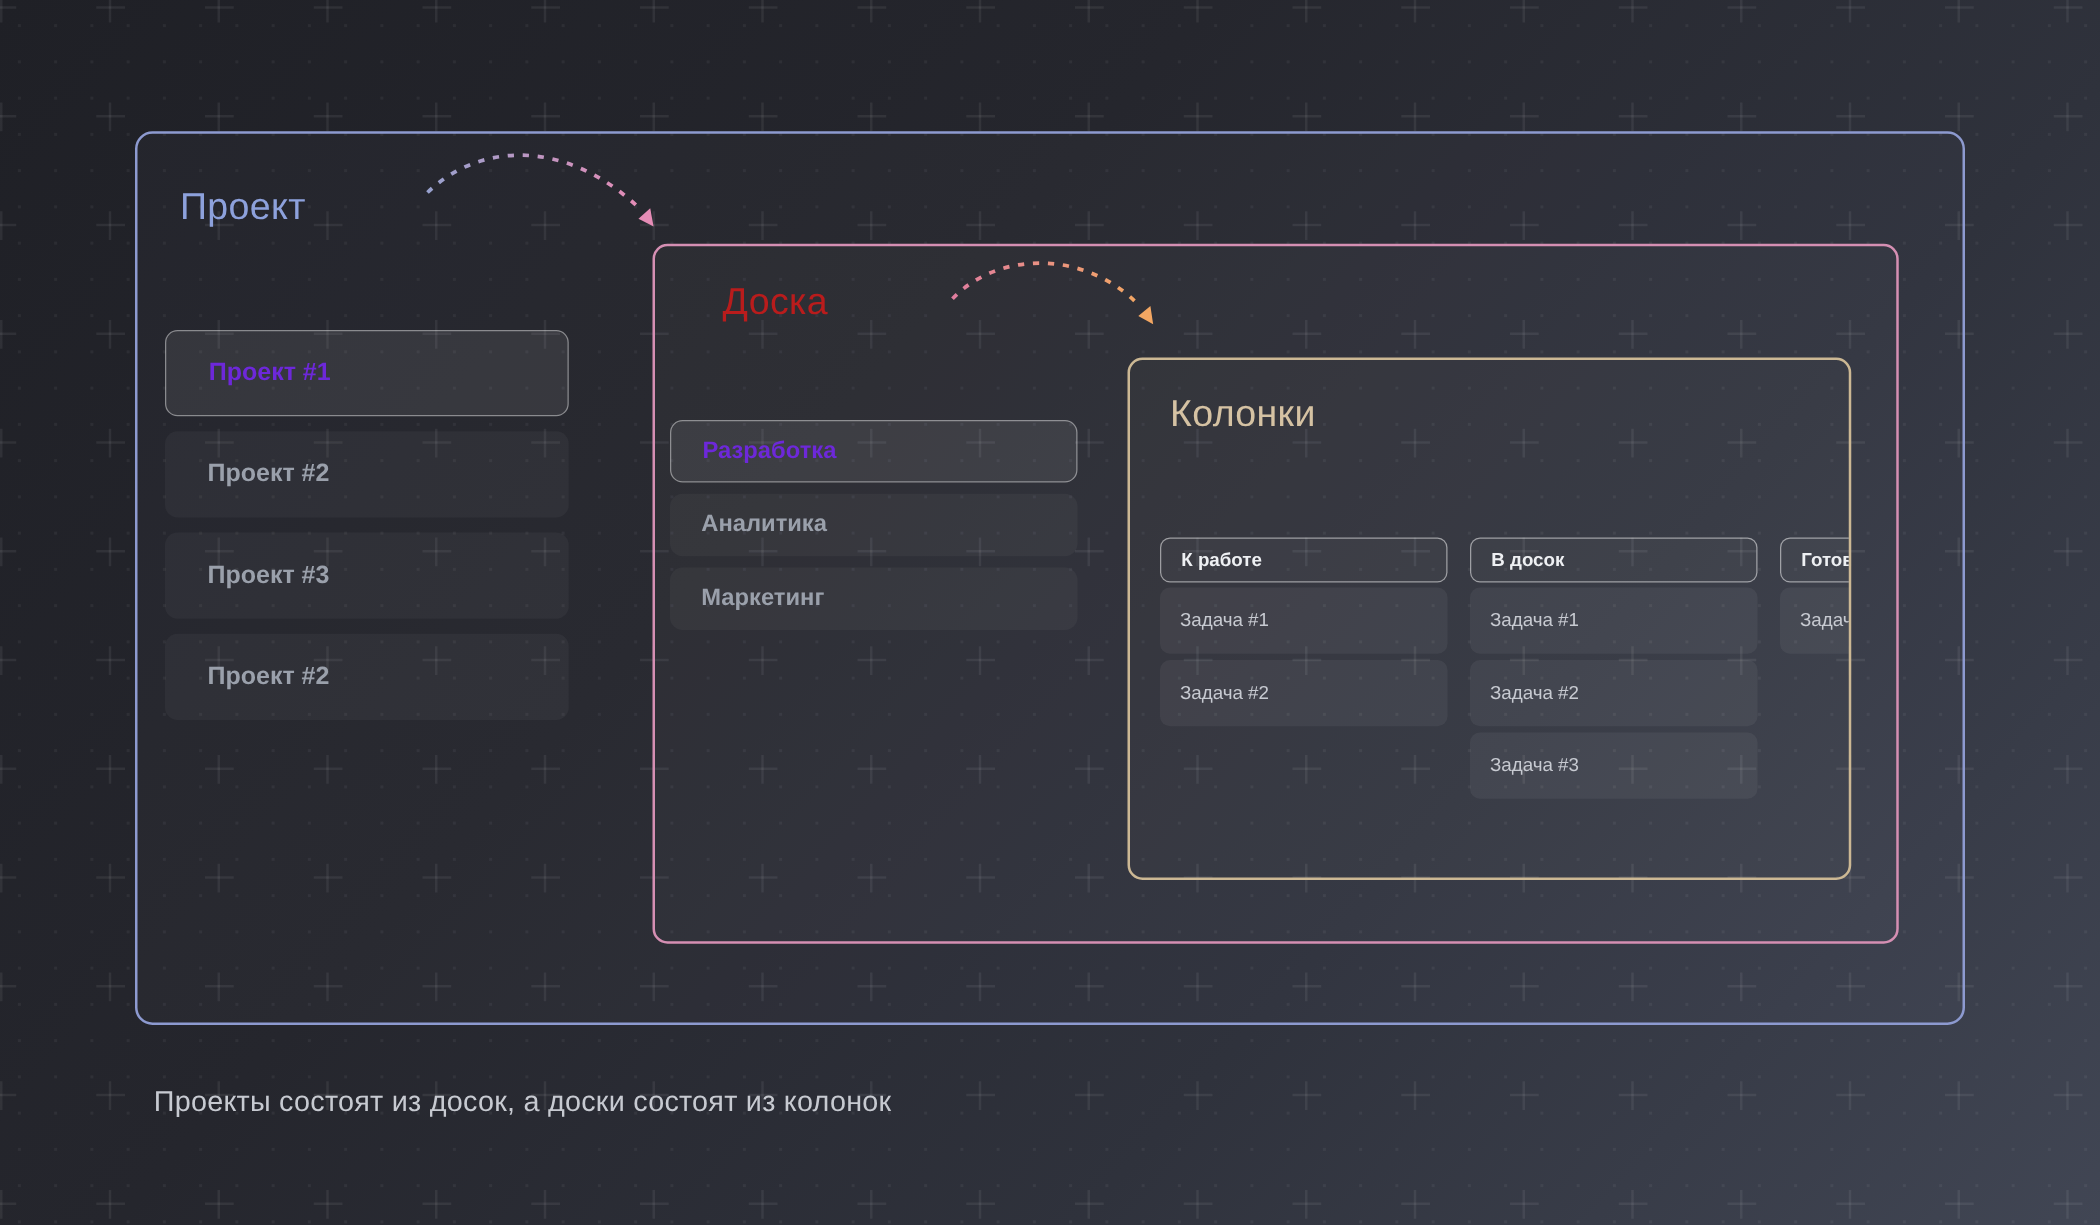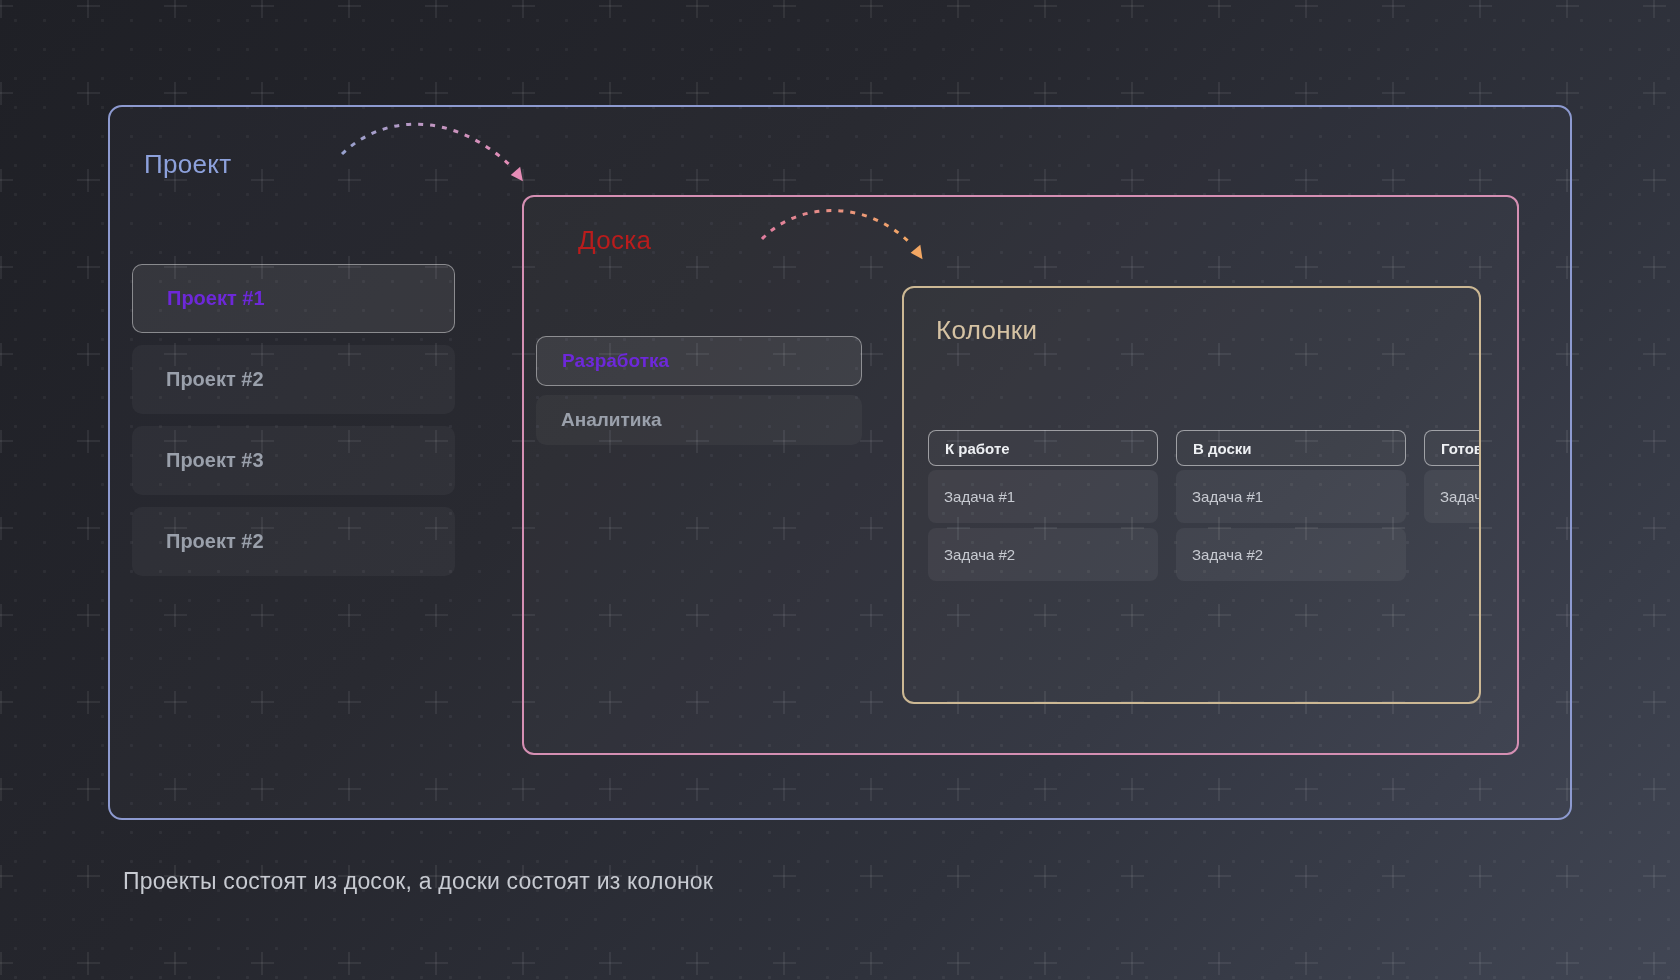--- a/index.html
+++ b/index.html
@@ -32,21 +32,21 @@
   }
 
   .box { position: absolute; border-radius: 14px; }
 
   
   .project-box {
     left: 108px; top: 105px; width: 1464px; height: 715px;
     border: 2px solid #8d9ad0;
     background: rgba(215,225,250,0.025);
   }
-  .box-title { position: absolute; font-size: 26px; font-weight: 500; letter-spacing: 0.3px; }
+  .box-title { position: absolute; font-size: 30px; font-weight: 500; letter-spacing: 0.3px; }
   .project-title { left: 34px; top: 42px; color: #8da1dc; }
 
   .project-list {
     position: absolute; left: 22px; top: 157px; width: 323px;
     display: flex; flex-direction: column; gap: 12px;
   }
   .list-item {
     height: 69px; border-radius: 10px;
     background: rgba(255,255,255,0.04);
     display: flex; align-items: center;
@@ -367,36 +367,38 @@
       <div class="list-item">Проект #2</div>
       <div class="list-item">Проект #3</div>
       <div class="list-item">Проект #2</div>
     </div>
 
     <div class="box board-box">
       <div class="box-title board-title">Доска</div>
       <div class="board-list">
         <div class="list-item active">Разработка</div>
         <div class="list-item">Аналитика</div>
+        <div class="list-item">Маркетинг</div>
       </div>
 
       <div class="box columns-box">
         <div class="box-title columns-title">Колонки</div>
         <div class="columns-row">
 
           <div class="kanban-col">
             <div class="col-header">К работе</div>
             <div class="task-card">Задача #1</div>
             <div class="task-card">Задача #2</div>
           </div>
 
           <div class="kanban-col">
-            <div class="col-header">В доски</div>
+            <div class="col-header">В досок</div>
             <div class="task-card">Задача #1</div>
             <div class="task-card">Задача #2</div>
+            <div class="task-card">Задача #3</div>
           </div>
 
           <div class="kanban-col">
             <div class="col-header">Готово</div>
             <div class="task-card">Задача #1</div>
           </div>
 
         </div>
       </div>
     </div>

